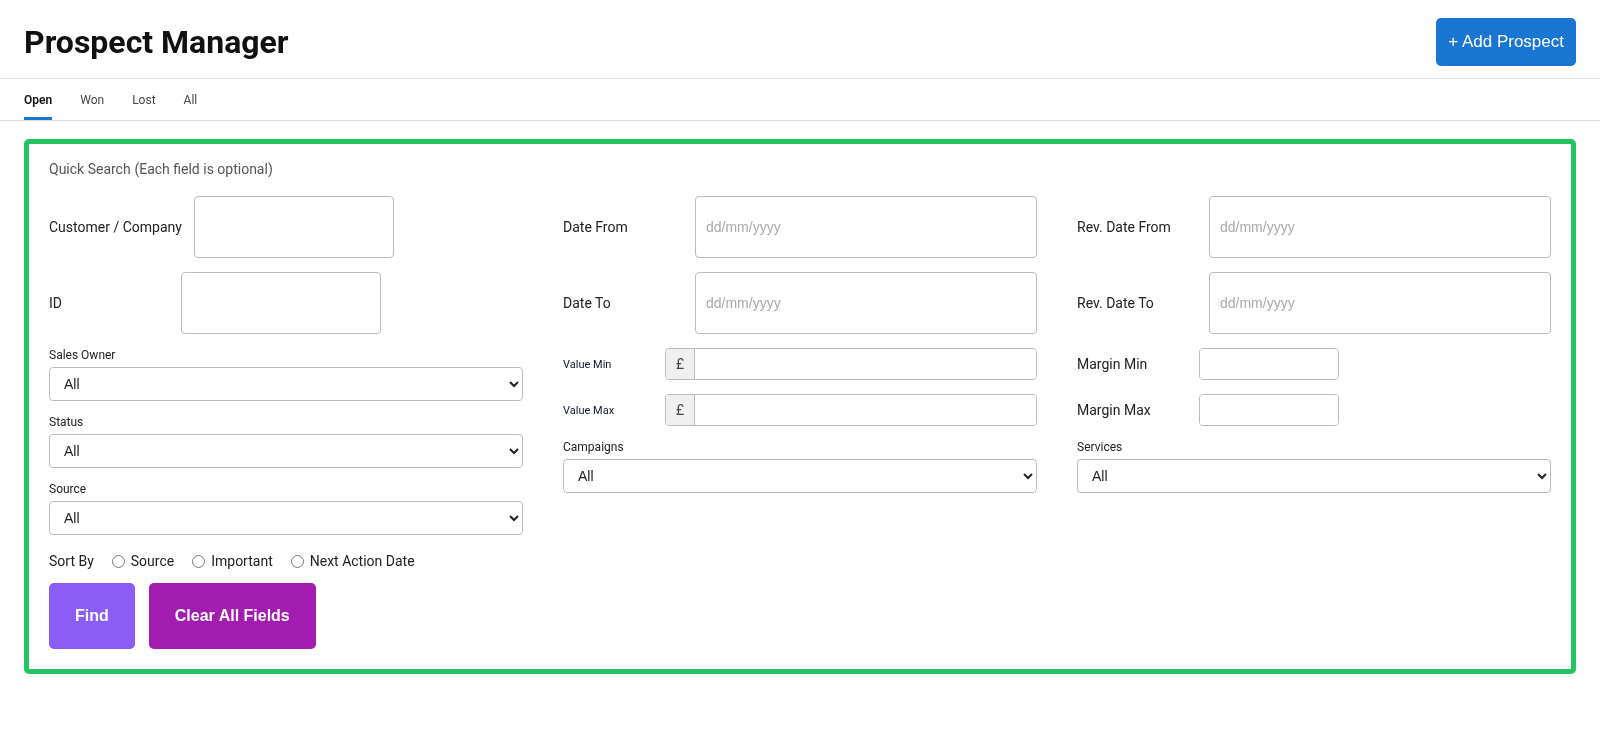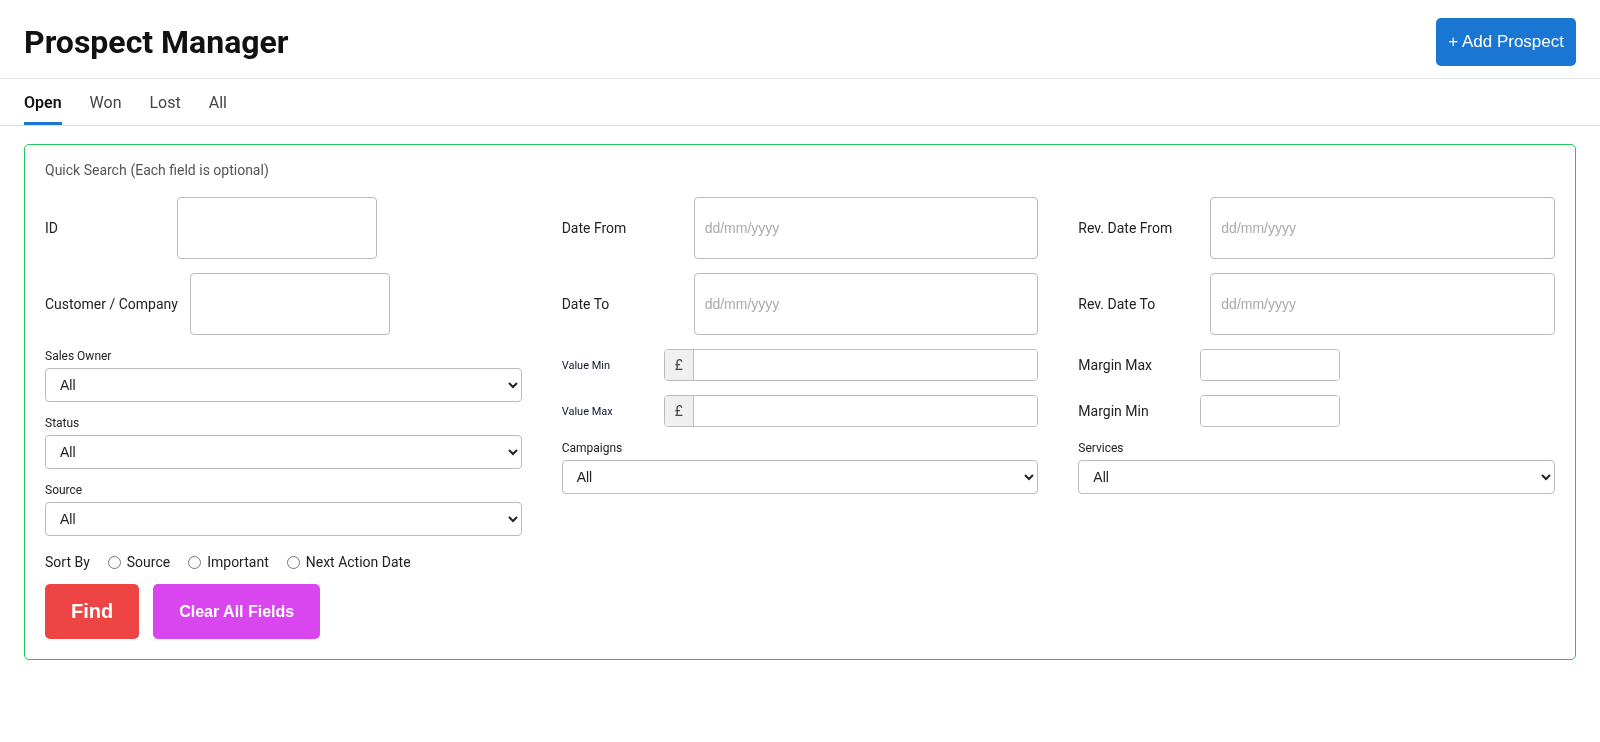--- a/index.html
+++ b/index.html
@@ -31,36 +31,36 @@
       font-weight: 500;
       cursor: pointer;
     }
     .tabs {
       display: flex;
       gap: 28px;
       padding: 14px 24px 0 24px;
       border-bottom: 1px solid #ddd;
     }
     .tab {
-      font-size: 16px;
+      font-size: 12px;
       padding-bottom: 10px;
       cursor: pointer;
       color: #444;
       border-bottom: 3px solid transparent;
     }
     .tab.active {
       color: #111;
       font-weight: 600;
       border-bottom: 3px solid #1976d2;
     }
     .main {
       padding: 18px 24px;
     }
     .search-box {
-      border: 1px solid #22c55e;
+      border: 5px solid #22c55e;
       border-radius: 5px;
       padding: 16px 20px 20px 20px;
     }
     .search-title {
       font-size: 15px;
       font-weight: 700;
       margin-bottom: 18px;
     }
     .search-title span {
       font-weight: 400;
@@ -183,31 +183,31 @@
       display: flex;
       align-items: center;
       gap: 6px;
     }
     .action-row {
       display: flex;
       gap: 14px;
       margin-top: 14px;
     }
     .find-btn {
-      background: #ef4444;
+      background: #8b5cf6;
       color: #fff;
       border: none;
       border-radius: 5px;
-      padding: 16px 26px;
-      font-size: 20px;
+      padding: 24px 26px;
+      font-size: 16px;
       font-weight: 600;
       cursor: pointer;
     }
     .clear-btn {
-      background: #d946ef;
+      background: #a21caf;
       color: #fff;
       border: none;
       border-radius: 5px;
       padding: 12px 26px;
       font-size: 16px;
       font-weight: 600;
       cursor: pointer;
     }
     input[type="radio"] { cursor: pointer; }
   </style>
@@ -231,26 +231,26 @@
     <div class="search-title">
       <span>Quick Search</span>
       <span>(Each field is optional)</span>
     </div>
 
     <div class="search-grid">
 
       <div class="col">
 
         <div class="field-row">
+          <label class="field-label">Customer / Company</label>
+          <input class="field-input" type="text" style="max-width: 200px;">
+        </div>
+
+        <div class="field-row">
           <label class="field-label">ID</label>
-          <input class="field-input" type="text" style="max-width: 200px;">
-        </div>
-
-        <div class="field-row">
-          <label class="field-label">Customer / Company</label>
           <input class="field-input" type="text" style="max-width: 200px;">
         </div>
 
         <div class="stacked-field">
           <div class="field-label-top">Sales Owner</div>
           <select class="field-select">
             <option>All</option>
           </select>
         </div>
 
@@ -311,29 +311,29 @@
           <label class="field-label">Rev. Date From</label>
           <input class="field-input" type="text" placeholder="dd/mm/yyyy" style="">
         </div>
 
         <div class="field-row">
           <label class="field-label">Rev. Date To</label>
           <input class="field-input" type="text" placeholder="dd/mm/yyyy" style="">
         </div>
 
         <div class="margin-row">
-          <label class="margin-label">Margin Max</label>
+          <label class="margin-label">Margin Min</label>
           <div class="percent-input-wrap">
             <input class="percent-input" type="text" style="">
 
           </div>
         </div>
 
         <div class="margin-row">
-          <label class="margin-label">Margin Min</label>
+          <label class="margin-label">Margin Max</label>
           <div class="percent-input-wrap">
             <input class="percent-input" type="text" style="">
 
           </div>
         </div>
 
         <div class="stacked-field">
           <div class="field-label-top">Services</div>
           <select class="field-select">
             <option>All</option>

